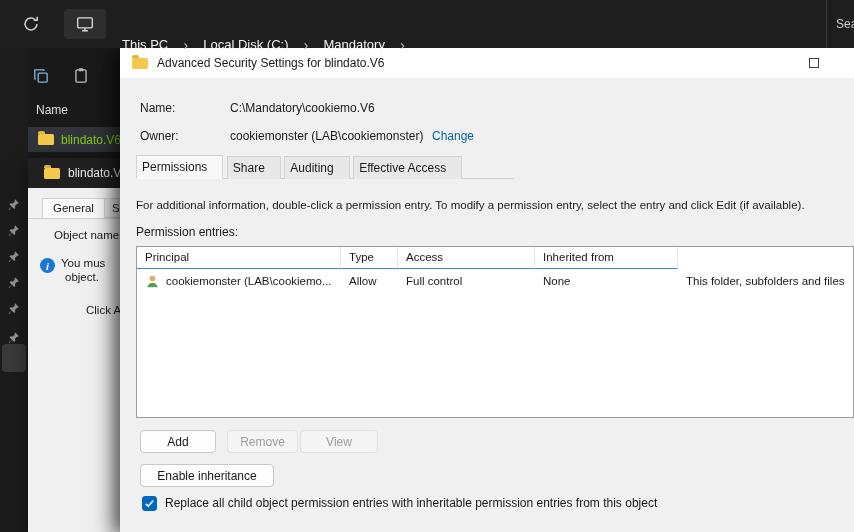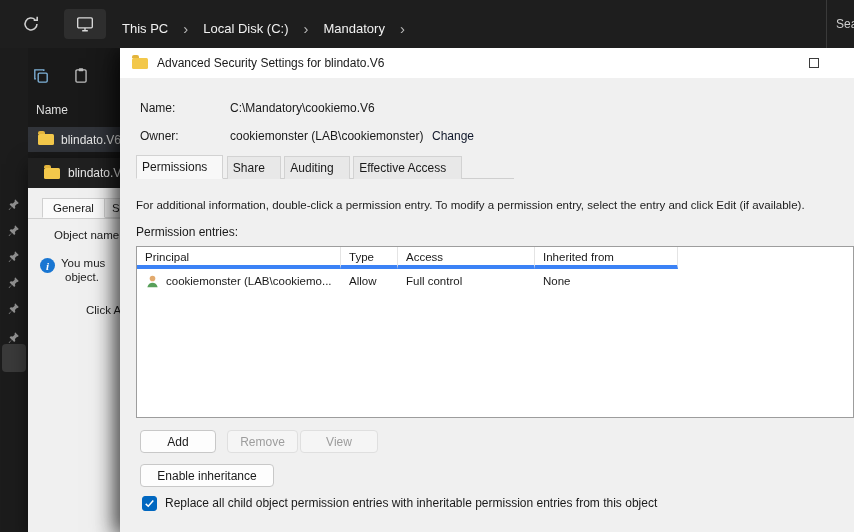--- a/index.html
+++ b/index.html
@@ -4,71 +4,71 @@
 <style>
   * { margin:0; padding:0; box-sizing:border-box; }
   html,body { background:#0e0e0e; }
   body { font-family:"Liberation Sans","DejaVu Sans",sans-serif; }
   .screen { position:relative; width:854px; height:532px; overflow:hidden; background:#191919; }
 
   
   .topbar { position:absolute; left:0; top:0; width:854px; height:48px; background:#1e1e1e; z-index:5; }
   .refresh { position:absolute; left:22px; top:15px; width:18px; height:18px; cursor:pointer; }
   .addr-btn { position:absolute; left:64px; top:9px; width:42px; height:30px; background:#2e2e2e; border-radius:4px; display:flex; align-items:center; justify-content:center; }
-  .breadcrumb { position:absolute; left:116px; top:0; height:56px; display:flex; align-items:center;justify-content:center; }
+  .breadcrumb { position:absolute; left:116px; top:16px; height:56px; display:flex; align-items:center;justify-content:center; }
   .crumb { color:#f1f1f1; font-size:13px; padding:4px 6px; border-radius:4px; cursor:default; }
   .chev { color:#b9b9b9; font-size:15px; padding:0 9px; line-height:1; }
   .searchbox { position:absolute; right:0; top:0; width:28px; height:48px; border-left:1px solid #3a3a3a; color:#cfcfcf; font-size:12px; line-height:48px; padding-left:9px; overflow:hidden; white-space:nowrap; background:#1e1e1e; }
 
   
   .rail { position:absolute; left:0; top:48px; width:28px; height:484px; background:#1c1c1c; z-index:1; }
   .pin { position:absolute; left:7px; width:13px; height:13px; opacity:.85; }
   .rail-slot { position:absolute; left:2px; top:296px; width:24px; height:28px; background:#3a3a3a; border-radius:4px; }
 
   
   .pane { position:absolute; left:28px; top:48px; width:92px; height:484px; background:#191919; z-index:1; overflow:hidden; }
   .cmd-icon { position:absolute; top:19px; width:18px; height:18px; }
   .col-header { position:absolute; left:8px; top:55px; font-size:12px; color:#dedede; }
   .file-row { position:absolute; left:0; top:79px; width:92px; height:25px; background:#31343a; display:flex; align-items:center; }
   .folder { width:16px; height:11px; background:#f3c84b; border-radius:1.5px; position:relative; flex:0 0 auto; }
   .folder::before { content:""; position:absolute; top:-3px; left:0; width:7px; height:3px; background:#e3b43c; border-radius:2px 2px 0 0; }
   .file-row .folder { margin-left:10px; }
-  .file-label { color:#e5e5e5; font-size:12px; margin-left:7px; white-space:nowrap; }
+  .file-label { color:#84cc16; font-size:12px; margin-left:7px; white-space:nowrap; }
 
   
   .props { position:absolute; left:28px; top:158px; width:300px; height:374px; background:#f0f0f0; z-index:2; box-shadow:0 6px 18px rgba(0,0,0,.5); }
   .props-titlebar { position:absolute; left:0; top:0; width:100%; height:30px; background:#202020; display:flex; align-items:center; }
   .props-titlebar .folder { margin-left:16px; }
   .props-title { color:#e9e9e9; font-size:12px; margin-left:8px; white-space:nowrap; }
   .ptab { position:absolute; top:40px; height:20px; font-size:11.5px; color:#1b1b1b; padding:3px 10px; background:#e6e6e6; border:1px solid #cfcfcf; }
   .ptab.active { background:#fafafa; border-bottom-color:#fafafa; z-index:1; }
   .props-sep { position:absolute; left:0; top:60px; width:100%; border-top:1px solid #cfcfcf; }
   .props-text { position:absolute; font-size:11.5px; color:#1b1b1b; white-space:nowrap; }
   .info-icon { position:absolute; left:12px; top:100px; width:15px; height:15px; border-radius:50%; background:#1976d2; color:#fff; font:italic bold 11px "Liberation Serif",serif; display:flex; align-items:center; justify-content:center; }
 
   
   .secdlg { position:absolute; left:120px; top:48px; width:734px; height:484px; background:#f0f0f0; z-index:3; box-shadow:-6px 0 16px rgba(0,0,0,.45), 0 10px 28px rgba(0,0,0,.55); }
   .sec-titlebar { position:absolute; left:0; top:0; width:100%; height:30px; background:#ffffff; display:flex; align-items:center; }
   .sec-titlebar .folder { margin-left:12px; }
   .sec-title { font-size:12px; color:#191919; margin-left:9px; white-space:nowrap; }
   .max-btn { position:absolute; left:680px; top:5px; width:28px; height:20px; display:flex; align-items:center; justify-content:center; cursor:pointer; }
   .max-glyph { width:10px; height:10px; border:1px solid #3c3c3c; }
   .fieldlabel { position:absolute; font-size:12px; color:#1a1a1a; white-space:nowrap; }
-  .link { color:#0f172a; cursor:pointer; }
+  .link { color:#0369a1; cursor:pointer; }
 
   .tabstrip { position:absolute; left:16px; top:108px; width:378px; height:23px; border-bottom:1px solid #cfcfcf; }
   .stab { display:inline-block; height:23px; font-size:12px; color:#1a1a1a; padding:4px 15px 0 5px; background:#e8e8e8; border:1px solid #d2d2d2; border-bottom:none; margin-right:-1px; position:relative; }
   .stab.active { background:#f8f8f8; height:24px; top:-1px; z-index:1; border-bottom:1px solid #f8f8f8; }
 
   .desc { position:absolute; left:16px; top:151px; width:712px; font-size:11.5px; color:#1c1c1c; white-space:nowrap; overflow:hidden; }
   .entries-label { position:absolute; left:16px; top:177px; font-size:12px; color:#1a1a1a; }
 
   .ptable { position:absolute; left:16px; top:198px; width:718px; height:172px; background:#ffffff; border:1px solid #9d9d9d; font-size:11.5px; color:#1a1a1a; }
   .trow { display:flex; width:100%; }
-  .th { padding:4px 8px; border-right:1px solid #e4e4e4; border-bottom:4px solid #3b82f6; height:22px; white-space:nowrap; overflow:hidden; }
+  .th { padding:4px 8px; border-right:1px solid #e4e4e4; border-bottom:1px solid #3b82f6; height:22px; white-space:nowrap; overflow:hidden; }
   .td { padding:4px 8px; height:24px; display:flex; align-items:center; white-space:nowrap; overflow:hidden; }
   .c0 { width:204px; } .c1 { width:57px; } .c2 { width:137px; } .c3 { width:143px; } .c4 { flex:1; }
   .user-icon { width:15px; height:15px; margin-right:6px; flex:0 0 auto; }
 
   .btn { position:absolute; height:23px; background:#fdfdfd; border:1px solid #c8c8c8; border-radius:4px; font-size:12px; color:#1a1a1a; display:flex; align-items:center; justify-content:center; cursor:pointer; }
   .btn.disabled { color:#9d9d9d; background:#f5f5f5; border-color:#dfdfdf; cursor:default; }
 
   .cbrow { position:absolute; left:22px; top:448px; display:flex; align-items:flex-start; }
   .cb { width:15px; height:15px; border:1px solid #8a8a8a; border-radius:3px; background:#fff; display:flex; align-items:center; justify-content:center; flex:0 0 auto; cursor:pointer; }
   .cb svg { display:none; }
@@ -202,20 +202,21 @@
             <svg viewBox="0 0 16 16" width="15" height="15">
                 <circle cx="8" cy="4.8" r="3" fill="#e2aa6e"></circle>
                 <path d="M2.5 14c.8-3 3-4.6 5.5-4.6s4.7 1.6 5.5 4.6z" fill="#58a05a"></path>
               </svg>
           </span>
           <span>cookiemonster (LAB\cookiemo...</span>
         </div>
         <div class="td c1">Allow</div>
         <div class="td c2">Full control</div>
         <div class="td c3">None</div>
+        <div class="td c4">This folder, subfolders and files</div>
       </div>
     </div>
 
     <div class="btn" style="left:20px; top:382px; width:76px">Add</div>
     <div class="btn disabled" style="left:107px; top:382px; width:71px">Remove</div>
     <div class="btn disabled" style="left:180px; top:382px; width:78px">View</div>
     <div class="btn" style="left:20px; top:416px; width:134px">Enable inheritance</div>
 
     <div class="cbrow">
       <span class="cb checked">

